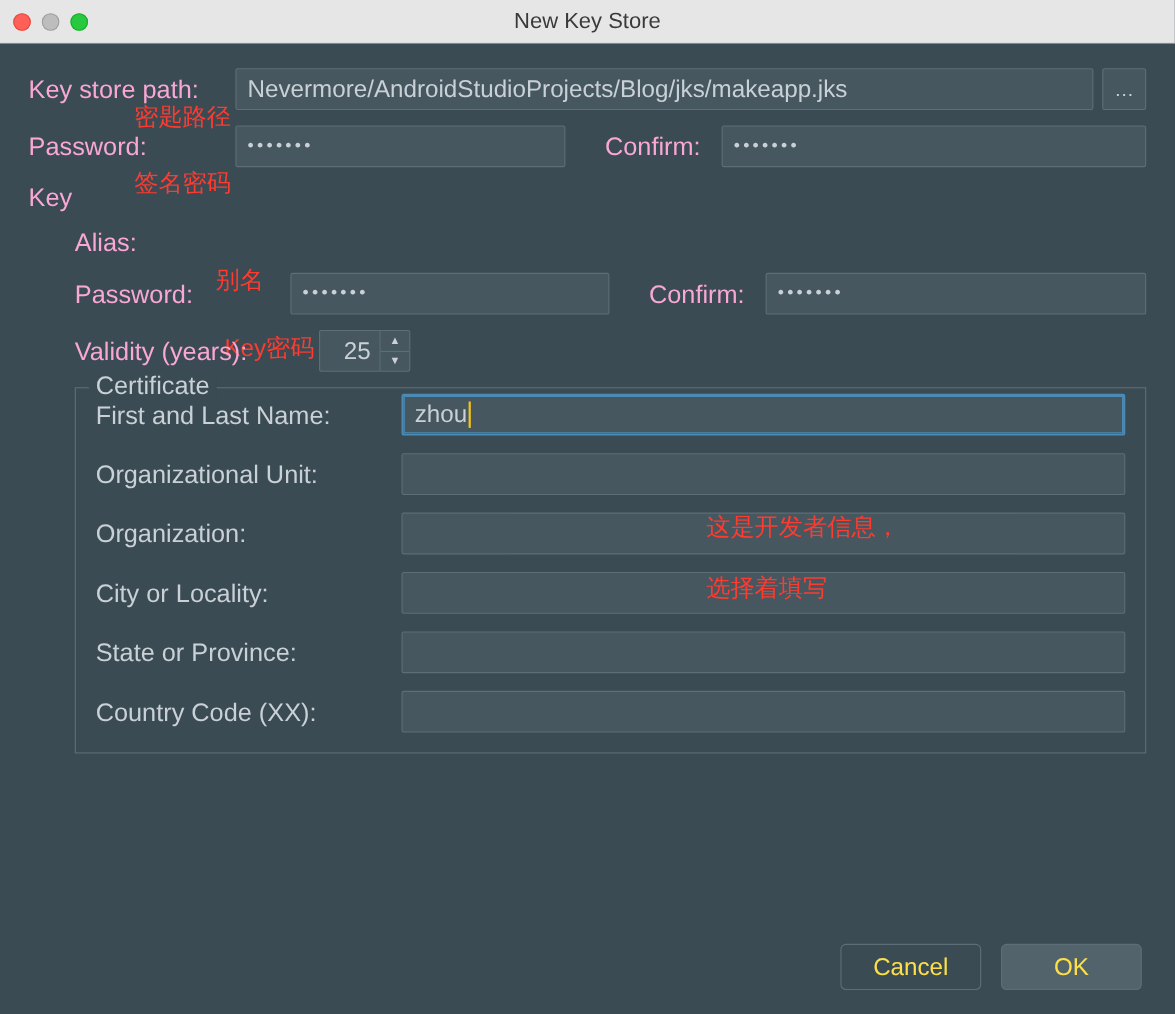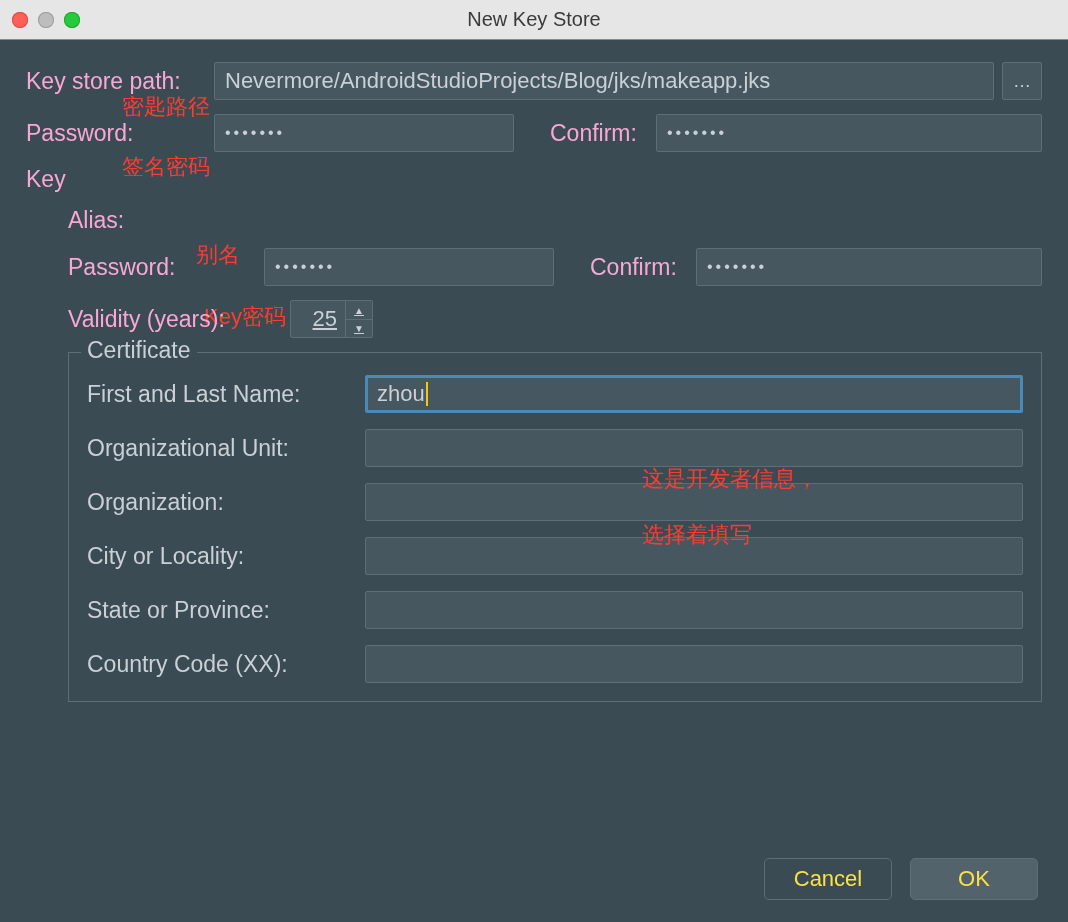--- a/index.html
+++ b/index.html
@@ -62,29 +62,29 @@
   color: #c9d0d6;
   display: flex; align-items: center; justify-content: center;
   font-size: 18px; margin-left: 8px;
   border-radius: 2px;
 }
 .section-lbl { margin-top: 6px; margin-bottom: 14px; }
 .key-block { padding-left: 42px; }
 .spinner {
   display: inline-flex; align-items: center;
   background: #465760; border: 1px solid #5e6e76;
-  height: 38px; border-radius: 2px; text-decoration: underline;
+  height: 38px; border-radius: 2px;
 }
 .spinner-val { width: 54px; text-align: right; padding-right: 8px; font-size: 22px; }
 .spinner-btns { display: flex; flex-direction: column; border-left: 1px solid #5e6e76; }
 .sp-btn { width: 26px; height: 18px; display:flex; align-items:center; justify-content:center; font-size:10px; color:#c9d0d6; }
 .fieldset {
   border: 1px solid #5e6e76;
   margin-top: 12px;
-  padding: 22px 18px 14px;
+  padding: 5px 18px 14px;
   position: relative;
 }
 .legend {
   position: absolute; top: -16px; left: 12px;
   background: #3b4b54; padding: 0 6px;
   font-size: 23px;
 }
 .cert-row { display: flex; align-items: center; margin-bottom: 16px; }
 .cert-lbl { width: 278px; font-size: 23px; }
 .cert-inp { flex: 1; }

